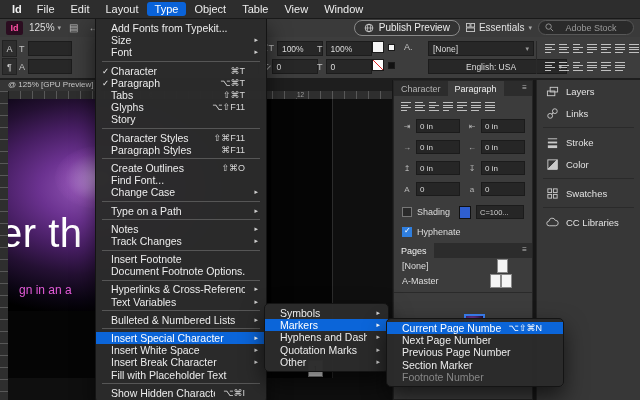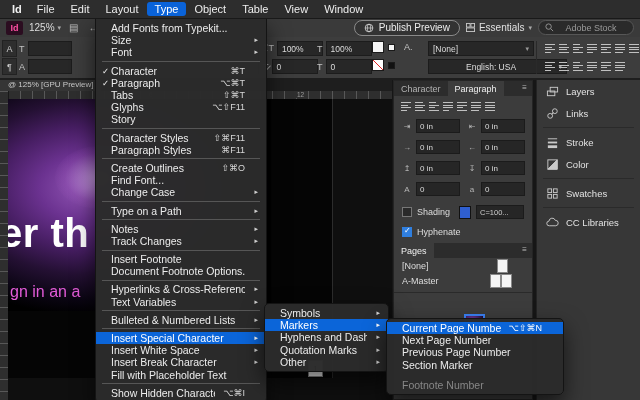--- a/index.html
+++ b/index.html
@@ -58,39 +58,39 @@
           background-image:repeating-linear-gradient(90deg,#585858 0 1px,transparent 1px 12px);}
   .hruler .rlabel{position:absolute;top:0;font-size:6.5px;color:#9a9a9a;background:#2e2e2e;padding:0 1px;}
   .vruler{position:absolute;left:0;top:13px;bottom:0;width:8px;background:#2e2e2e;border-right:1px solid #191919;
           background-image:repeating-linear-gradient(180deg,#585858 0 1px,transparent 1px 12px);}
   .canvas{position:absolute;left:8px;top:21px;right:0;bottom:0;background:#0f0f0f;overflow:hidden;}
   .page{position:absolute;left:0;top:0;width:324px;height:279px;background:#050505;border-right:1px solid #2c2c2c;}
   .photo{position:absolute;left:0;top:0;width:263px;height:212px;
          background:radial-gradient(ellipse 70% 60% at 30% 42%, #9257b5 0%, #6b3290 26%, #471e63 48%, #241033 68%, #0a0512 88%, #000 100%);}
   .photo::after{content:"";position:absolute;left:18%;top:22%;width:34%;height:30%;border-radius:50%;
          background:radial-gradient(ellipse at center, rgba(235,210,250,.55), rgba(160,90,190,.25) 55%, transparent 75%);}
-  .headline{position:absolute;left:-8px;top:112px;font-size:40px;font-weight:bold;color:#fff;letter-spacing:.5px;}
-  .accent-line{position:absolute;left:2px;top:184px;font-size:16px;color:#e35bd8;}
+  .headline{position:absolute;left:-8px;top:112px;font-size:40px;font-weight:normal;color:#fff;letter-spacing:.5px;}
+  .accent-line{position:absolute;left:11px;top:184px;font-size:12px;color:#e35bd8;}
   .pagenum-frame{position:absolute;left:300px;top:261px;width:13px;height:15px;background:#f2f2f2;color:#101010;
           font-size:9px;display:flex;align-items:center;justify-content:center;border:1px solid #888;}
 
   
   .menu{position:absolute;background:rgba(43,43,43,.98);border:1px solid #141414;box-shadow:0 10px 22px rgba(0,0,0,.6);
         font-size:10.5px;color:#ececec;padding:3px 0;z-index:50;}
   .type-menu{left:95px;top:18px;width:170px;border-radius:0 0 5px 5px;}
   .submenu-1{left:264px;top:303px;width:123px;border-radius:5px;z-index:51;}
   .submenu-2{left:386px;top:318px;width:176px;border-radius:5px;z-index:52;}
   .menu-item{display:flex;align-items:center;height:12.2px;padding:0 8px 0 4px;white-space:nowrap;}
   .mi-check{width:11px;font-size:8.5px;text-align:center;flex:none;}
   .mi-label{flex:1;overflow:hidden;}
   .mi-shortcut{margin-left:8px;font-size:9px;color:#d8d8d8;}
   .mi-arrow{margin-left:6px;font-size:7px;color:#cfcfcf;width:7px;text-align:right;}
   .menu-item.highlight{background:#0b65d9;color:#fff;}
   .menu-item.highlight .mi-shortcut,.menu-item.highlight .mi-arrow{color:#fff;}
-  .menu-item.disabled{color:#878787;margin-top:8px;}
+  .menu-item.disabled{color:#878787;}
   .menu-sep{height:1px;background:#565656;margin:2.5px 6px;}
 
   
   .panel-col{position:absolute;left:393px;top:80px;width:140px;bottom:0;background:#3c3c3c;
              border:1px solid #242424;box-sizing:border-box;z-index:10;font-size:9.5px;}
   .ptabbar{height:15px;background:#2c2c2c;display:flex;align-items:stretch;}
   .ptab{padding:2px 7px;color:#b2b2b2;display:flex;align-items:center;font-size:9px;}
   .ptab.active{background:#3c3c3c;color:#efefef;}
   .pmenu-btn{margin-left:auto;color:#bbb;font-size:8px;padding:2px 5px;}
   .para-align-row{display:flex;gap:4px;padding:5px 7px 2px 7px;}

